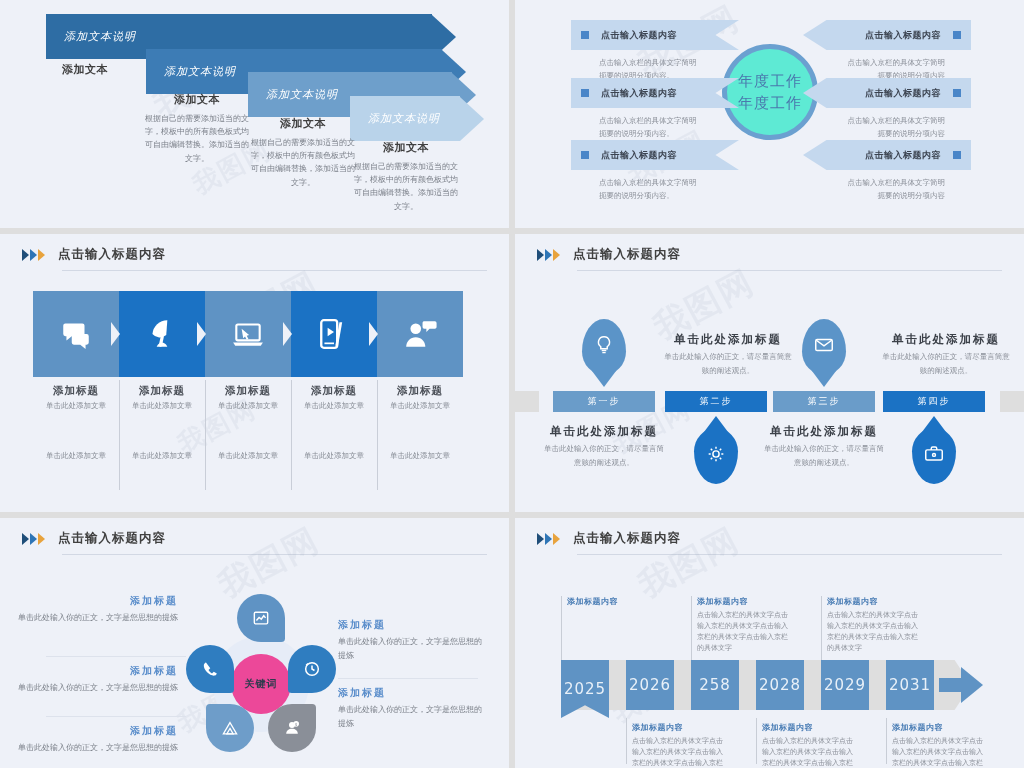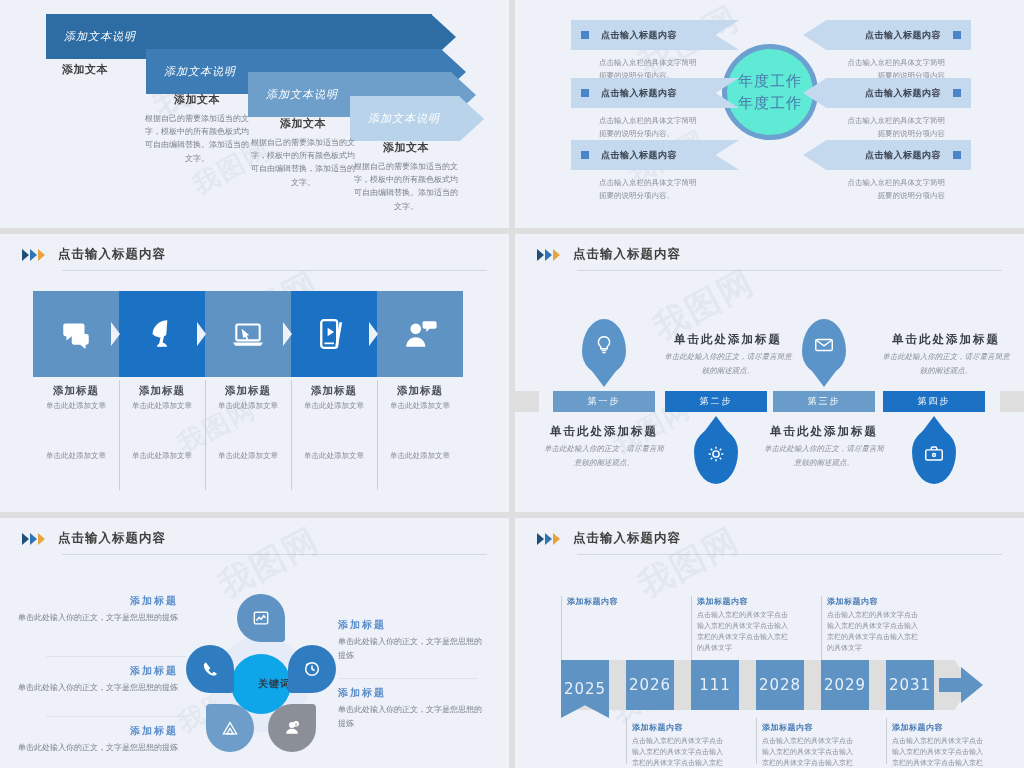--- a/index.html
+++ b/index.html
@@ -88,27 +88,27 @@
          border-left:12px solid transparent; border-right:12px solid transparent; border-top:16px solid #5b94c8;}
   .pin.dark{background:#1b72c4;} .pin.dark::after{border-top-color:#1b72c4;}
   .pin.dn{ border-radius:50% 50% 50% 50%/42% 42% 58% 58%;}
   .pin.dn::after{ bottom:auto; top:-12px; border-top:none; border-bottom:16px solid #1b72c4;}
   .pin svg{ position:absolute; left:50%; top:46%; transform:translate(-50%,-50%); width:22px; height:22px; fill:none; stroke:#fff; stroke-width:1.6;}
   .stepbar { position:absolute; height:21px; display:flex; align-items:center; justify-content:center;
              color:#fff; font-size:9px; letter-spacing:2px; }
   .sb-l{background:#6a9cc9;} .sb-d{background:#1b72c4;}
   .stxt { position:absolute; }
   .stxt .sh{ font-size:11.5px; font-weight:bold; color:#3c4149; letter-spacing:2px;}
-  .stxt .sb{ font-size:7.5px; color:#8b9099; line-height:1.8; margin-top:3px; text-align:center;font-style:italic;}
+  .stxt .sb{ font-size:7.5px; color:#8b9099; line-height:1.8; margin-top:3px; text-align:center;}
   .grayL{ position:absolute; left:0; width:24px; height:21px; background:#dedede;}
   .grayR{ position:absolute; right:0; width:24px; height:21px; background:#dedede;}
 
   
-  .kwcenter{ position:absolute; width:60px; height:60px; border-radius:50%; background:#0ea5e9;
-    display:flex;align-items:center;justify-content:flex-end; font-size:10px; font-weight:bold; color:#2d3b4d; letter-spacing:1px;}
+  .kwcenter{ position:absolute; width:60px; height:60px; border-radius:50%; background:#ec4899;
+    display:flex;align-items:center;justify-content:center; font-size:10px; font-weight:bold; color:#2d3b4d; letter-spacing:1px;}
   .kwring{ position:absolute; width:96px; height:96px; border-radius:50%; background:#e6ecf7;}
   .bub{ position:absolute; width:48px; height:48px; border-radius:50% 50% 50% 50%;
         display:flex; align-items:center; justify-content:center;}
   .bub svg{ width:20px; height:20px; fill:#fff; stroke:#fff;}
   .ktxt{ position:absolute; }
   .ktxt .kh{ font-size:10px; font-weight:bold; color:#5b8ecb; letter-spacing:2px; }
   .ktxt .kb{ font-size:8px; color:#7b8089; line-height:1.7; margin-top:3px;}
   .kdiv{ position:absolute; height:1px; background:#dde2ec;}
 
   
@@ -474,21 +474,21 @@
 
     <div class="tlgray" style="left:46px; top:142px; width:410px; clip-path:polygon(0 0,96% 0,100% 50%,96% 100%,0 100%,4% 50%);"></div>
 
     <div class="yearbox notch" style="left:46px; top:142px;">
       <span>2025</span>
     </div>
     <div class="yearbox" style="left:111px; top:142px;">
       <span>2026</span>
     </div>
     <div class="yearbox" style="left:176px; top:142px;">
-      <span>111</span>
+      <span>258</span>
     </div>
     <div class="yearbox" style="left:241px; top:142px;">
       <span>2028</span>
     </div>
     <div class="yearbox" style="left:306px; top:142px;">
       <span>2029</span>
     </div>
     <div class="yearbox" style="left:371px; top:142px;">
       <span>2031</span>
     </div>

